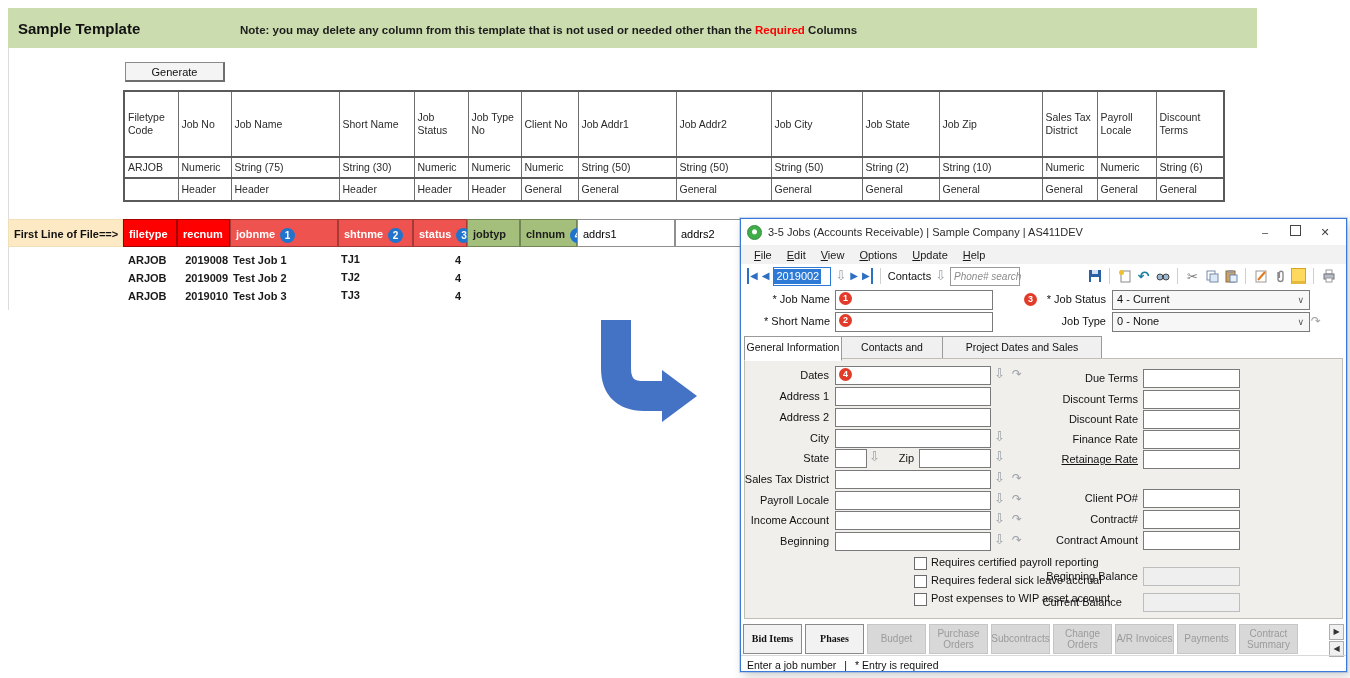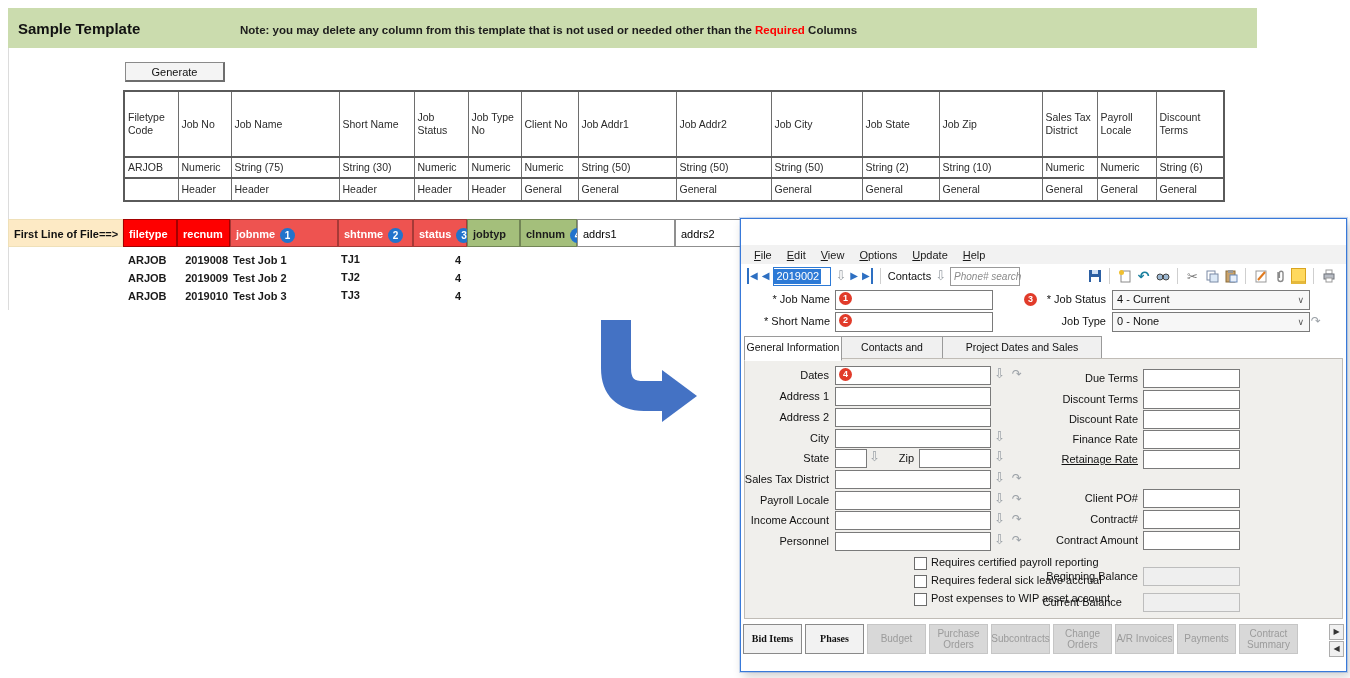--- a/index.html
+++ b/index.html
@@ -217,20 +217,29 @@
 <div class="abs cell-val" style="left:341px;top:287px;">TJ3</div>
 <div class="abs cell-val val-right" style="left:413px;top:288px;width:48px;">4</div>
 
 <svg class="abs big-arrow" width="120" height="118" viewBox="0 0 120 118">
   <path d="M38 4 V52 Q38 80 66 80 H84" fill="none" stroke="#4472c4" stroke-width="30"></path>
   <polygon points="84,54 119,80 84,106" fill="#4472c4"></polygon>
 </svg>
 
 <div class="abs win">
 
+  <div class="abs titlebar">
+    <span class="app-icon"></span>
+    <span class="title-text">3-5 Jobs (Accounts Receivable) | Sample Company | AS411DEV</span>
+    <span class="win-controls">
+      <span class="win-ctl">–</span>
+      <span class="win-ctl btn-max"><i></i></span>
+      <span class="win-ctl">✕</span>
+    </span>
+  </div>
 
   <div class="abs menubar">
     <span><span class="mi-key">F</span><span>ile</span></span>
     <span><span class="mi-key">E</span><span>dit</span></span>
     <span><span class="mi-key">V</span><span>iew</span></span>
     <span><span class="mi-key">O</span><span>ptions</span></span>
     <span><span class="mi-key">U</span><span>pdate</span></span>
     <span><span class="mi-key">H</span><span>elp</span></span>
   </div>
 
@@ -367,21 +376,21 @@
   <div class="lbl" style="left:0;width:88px;top:275px;z-index:3;">Payroll Locale</div>
   <div class="tb" style="left:94px;top:272px;width:154px;z-index:3;"></div>
   <span class="fld-down" style="left:253px;top:273px;z-index:3;">⇩</span>
   <span class="fld-jump" style="left:271px;top:273px;z-index:3;">↷</span>
 
   <div class="lbl" style="left:0;width:88px;top:295px;z-index:3;">Income Account</div>
   <div class="tb" style="left:94px;top:292px;width:154px;z-index:3;"></div>
   <span class="fld-down" style="left:253px;top:293px;z-index:3;">⇩</span>
   <span class="fld-jump" style="left:271px;top:293px;z-index:3;">↷</span>
 
-  <div class="lbl" style="left:0;width:88px;top:316px;z-index:3;">Personnel</div>
+  <div class="lbl" style="left:0;width:88px;top:316px;z-index:3;">Beginning</div>
   <div class="tb" style="left:94px;top:313px;width:154px;z-index:3;"></div>
   <span class="fld-down" style="left:253px;top:314px;z-index:3;">⇩</span>
   <span class="fld-jump" style="left:271px;top:314px;z-index:3;">↷</span>
 
   <span class="cb" style="left:173px;top:338px;z-index:3;"></span>
   <span class="cb-lbl" style="left:190px;top:337px;z-index:3;">Requires certified payroll reporting</span>
   <span class="cb" style="left:173px;top:356px;z-index:3;"></span>
   <span class="cb-lbl" style="left:190px;top:355px;z-index:3;">Requires federal sick leave accrual</span>
   <span class="cb" style="left:173px;top:374px;z-index:3;"></span>
   <span class="cb-lbl" style="left:190px;top:373px;z-index:3;">Post expenses to WIP asset account</span>
@@ -418,13 +427,18 @@
     <div class="bbtn bbtn-off">Change Orders</div>
     <div class="bbtn bbtn-off">A/R Invoices</div>
     <div class="bbtn bbtn-off">Payments</div>
     <div class="bbtn bbtn-off">Contract Summary</div>
   </div>
   <div class="abs mini-arrows">
     <div class="mini-btn">▶</div>
     <div class="mini-btn">◀</div>
   </div>
 
+  <div class="abs statusbar">
+    <span>Enter a job number</span>
+    <span>|</span>
+    <span>* Entry is required</span>
+  </div>
 </div>
 
 </body></html>

